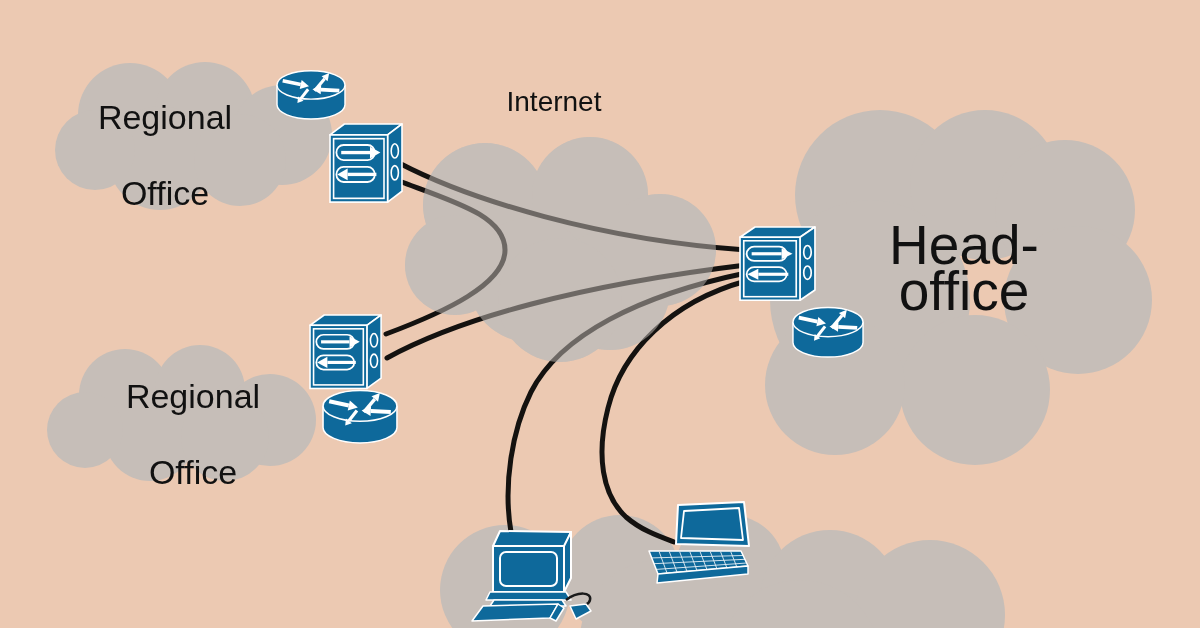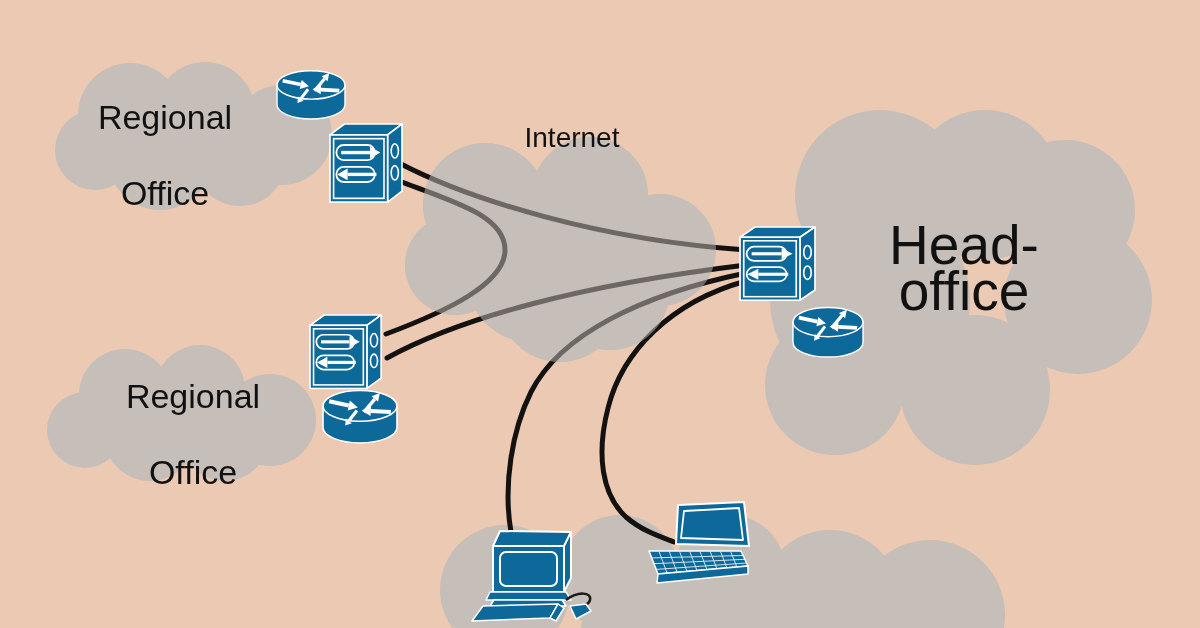--- a/index.html
+++ b/index.html
@@ -166,16 +166,16 @@
       </g>
     </g>
   </svg>
 
   <div class="lbl lbl-ro" style="left:40px;top:98px;width:250px;"><span>Regional</span><br>
     <span>Office</span></div>
 
   <div class="lbl lbl-ro" style="left:68px;top:377px;width:250px;"><span>Regional</span><br>
     <span>Office</span></div>
 
-  <div class="lbl lbl-inet" style="left:512px;top:87px;width:120px;margin-top:36px;">Internet</div>
+  <div class="lbl lbl-inet" style="left:494px;top:87px;width:120px;">Internet</div>
 
   <div class="lbl lbl-ho" style="left:840px;top:222px;width:248px;">Head-office</div>
 </div>
 
 </body></html>

